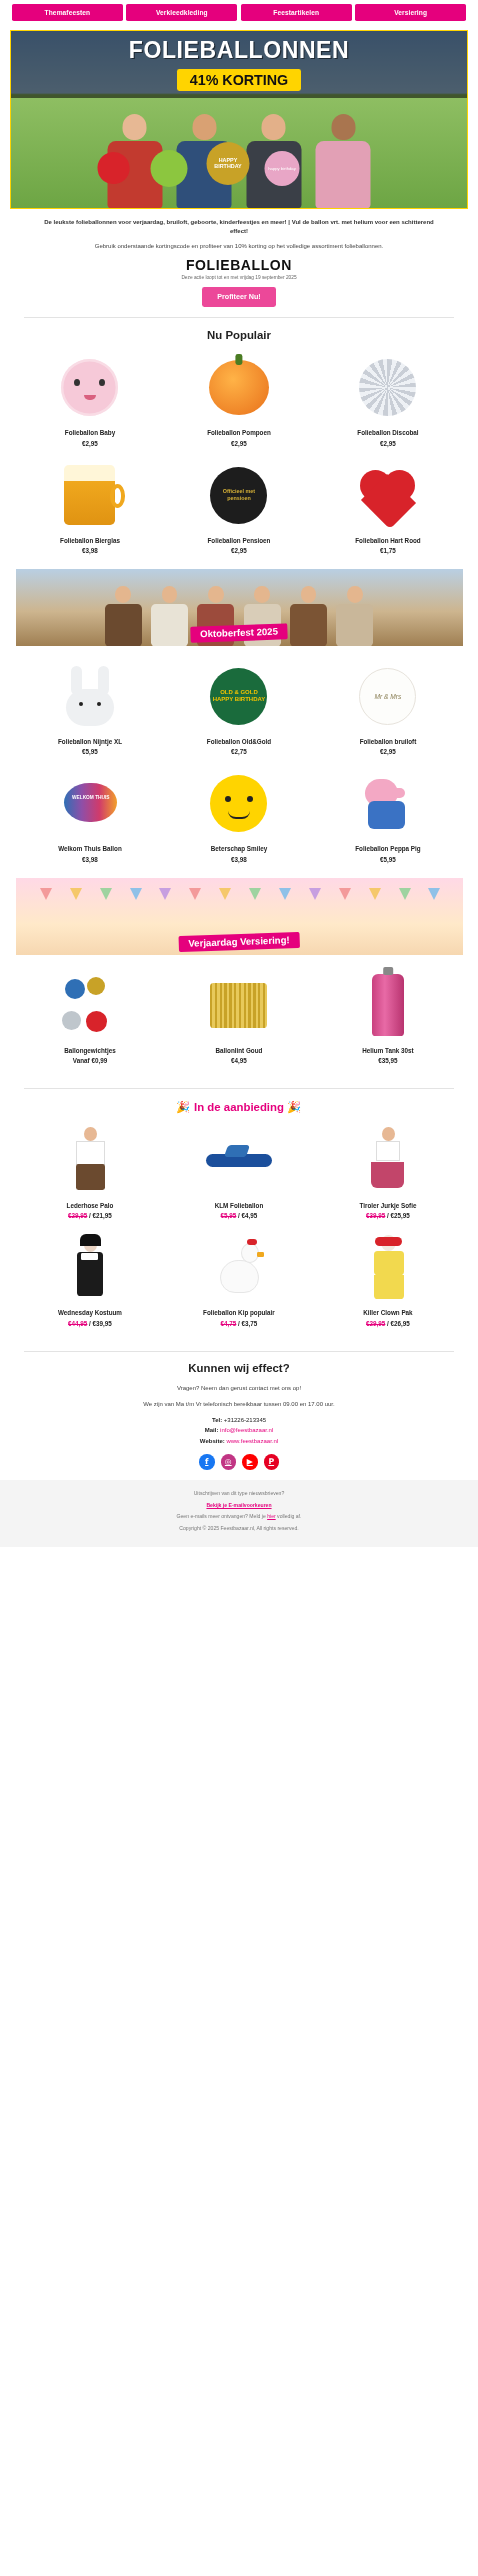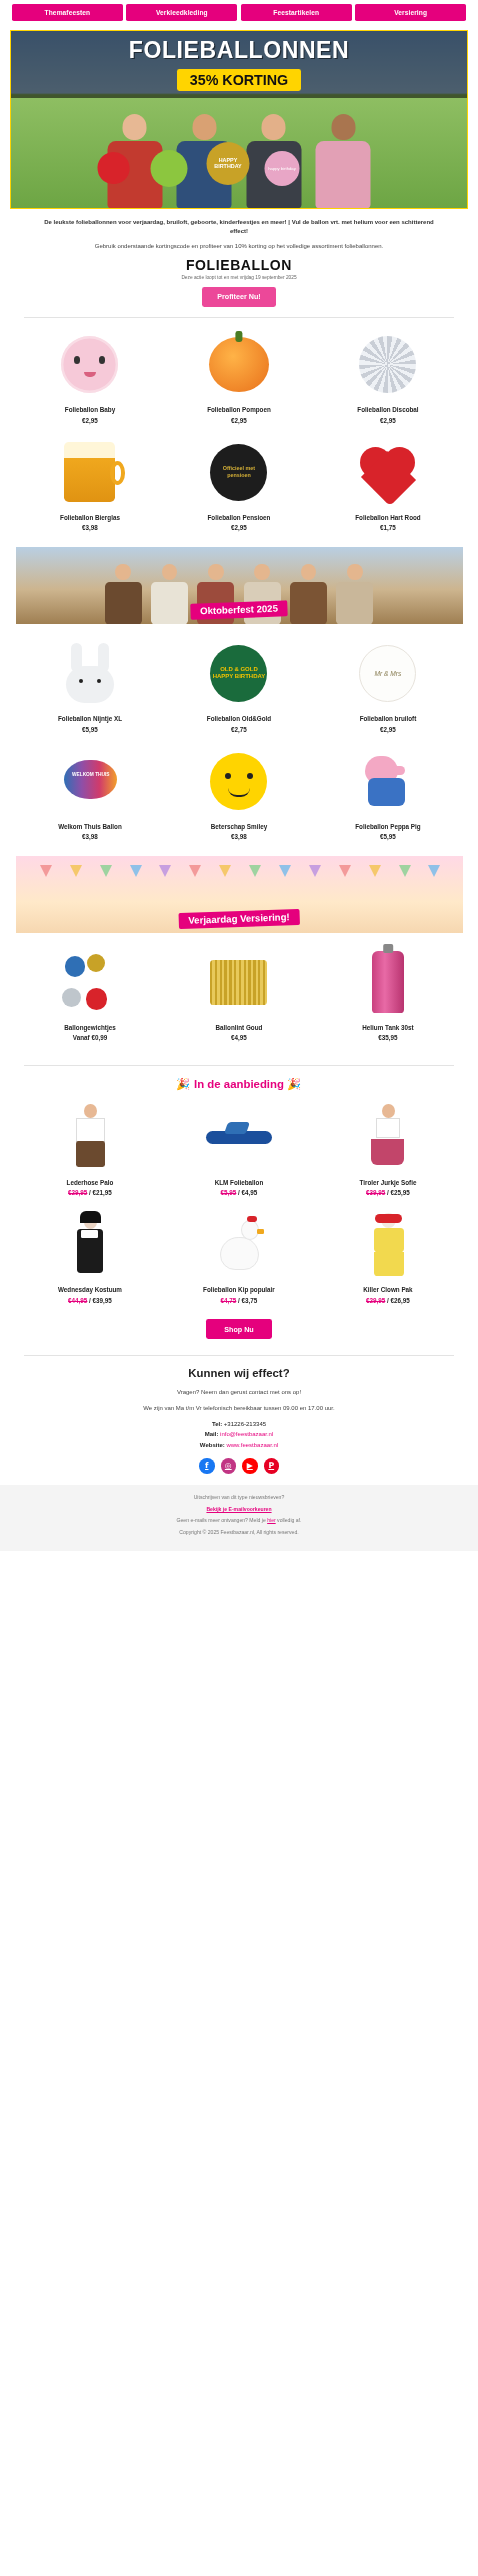--- a/index.html
+++ b/index.html
@@ -199,21 +199,21 @@
   <div class="nav">
     <a href="#">Themafeesten</a>
     <a href="#">Verkleedkleding</a>
     <a href="#">Feestartikelen</a>
     <a href="#">Versiering</a>
   </div>
 
   <div class="hero">
     <div class="hero-top">
       <div class="hero-title">FOLIEBALLONNEN</div>
-      <div class="hero-badge">35% KORTING</div>
+      <div class="hero-badge">41% KORTING</div>
     </div>
     <div class="hero-people-wrap">
       <div class="hero-people">
         <div class="person p1">
             <div class="p-head"></div>
             <div class="p-body"></div>
           </div>
         <div class="person p2">
             <div class="p-head"></div>
             <div class="p-body"></div>
@@ -237,20 +237,21 @@
   <div class="intro">
     <p>De leukste folieballonnen voor verjaardag, bruiloft, geboorte, kinderfeestjes en meer! | Vul de ballon vrt. met helium voor een schitterend effect!</p>
     <p class="light">Gebruik onderstaande kortingscode en profiteer van 10% korting op het volledige assortiment folieballonnen.</p>
     <div class="code">FOLIEBALLON</div>
     <div class="code-note">Deze actie loopt tot en met vrijdag 19 september 2025</div>
     <a class="cta" href="#">Profiteer Nu!</a>
   </div>
 
   <hr class="hr">
 
+  <div class="sec-title">Nu Populair</div>
 
   <div class="grid">
     <div class="cell">
       <div class="thumb">
         <div class="sh circle foil-ring" style="width:57px;height:57px;background:#f6c9d8;position:relative;">
           <div style="position:absolute;left:13px;top:20.3px;width:6px;height:7.2px;background:#333;border-radius:50%"></div>
           <div style="position:absolute;right:13px;top:20.3px;width:6px;height:7.2px;background:#333;border-radius:50%"></div>
           <div style="position:absolute;left:50%;top:36px;transform:translateX(-50%);width:12px;height:4.8px;background:#d9607f;border-radius:0 0 6px 6px"></div>
         </div>
       </div>
@@ -522,23 +523,20 @@
           <div style="position:absolute;left:8.4px;top:2.4px;width:27.5px;height:9.6px;background:#d8232a;border-radius:6px"></div>
           <div style="position:absolute;left:7.2px;top:16.7px;width:30px;height:24px;background:#f2d94e;border-radius:3.6px"></div>
           <div style="position:absolute;left:7.2px;top:41px;width:30px;height:24px;background:#f2d94e;border-radius:0 0 3.6px 3.6px"></div>
         </div>
       </div>
       <div class="pname">Killer Clown Pak</div>
       <div class="pprice"><span class="old">€29,95</span> / <span class="new">€26,95</span></div>
     </div>
   </div>
 
-  <div class="shop-wrap">
-    <a class="shop-btn" href="#">Shop Nu</a>
-  </div>
 
   <hr class="hr">
 
   <div class="help">
     <h2>Kunnen wij effect?</h2>
     <p>Vragen? Neem dan gerust contact met ons op!</p>
     <p>We zijn van Ma t/m Vr telefonisch bereikbaar tussen 09.00 en 17.00 uur.</p>
     <div class="contact">
       <div><b>Tel:</b> <span>+31226-213345</span></div>
       <div><b>Mail:</b> <a href="#">info@feestbazaar.nl</a></div>

